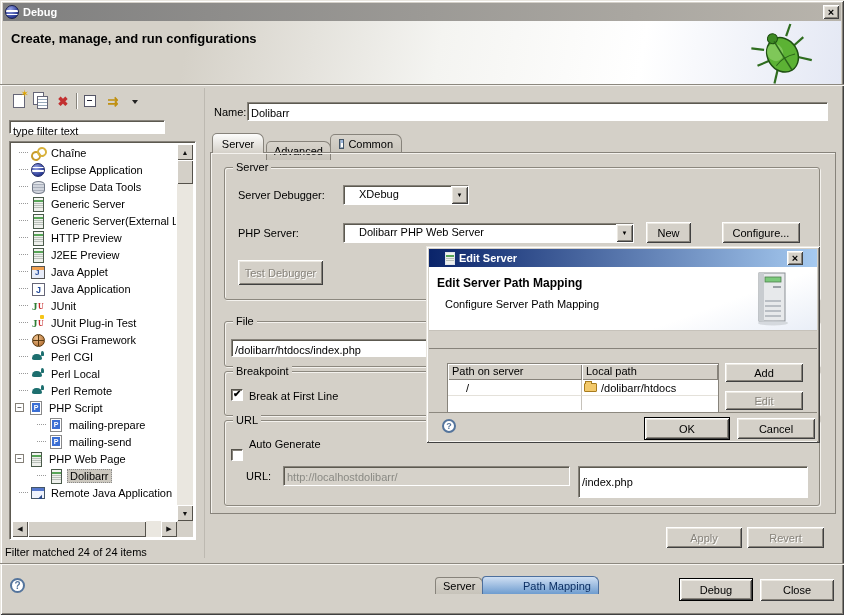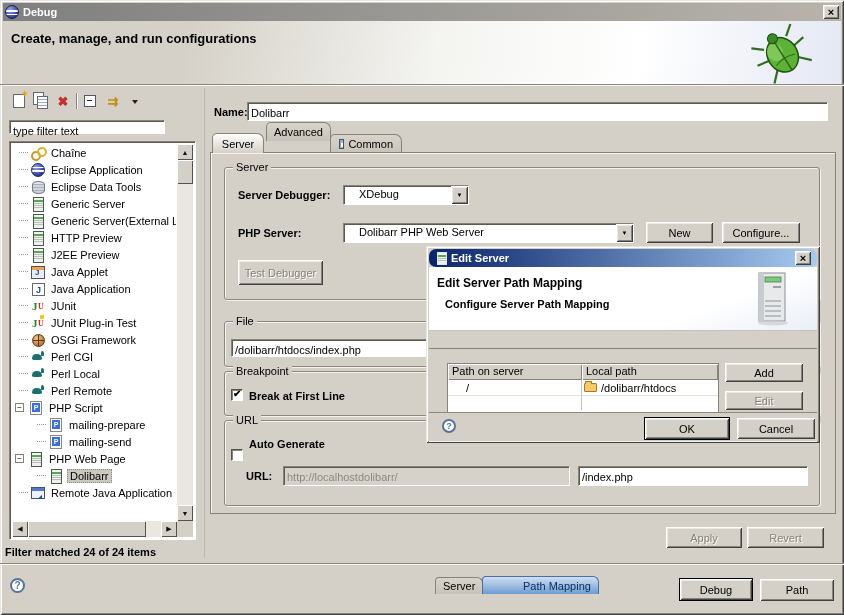--- a/index.html
+++ b/index.html
@@ -1,20 +1,20 @@
 <!DOCTYPE html>
 <html><head>
 <meta charset="utf-8">
 <style>
   html,body{margin:0;padding:0;background:#808080;}
   *{box-sizing:border-box;font-family:"Liberation Sans",sans-serif;}
   #screen{position:relative;width:844px;height:615px;background:#d4d0c8;overflow:hidden;
     box-shadow:inset 1px 1px 0 #e9e6df,inset -1px -1px 0 #404040,inset 2px 2px 0 #fff,inset -2px -2px 0 #87837b;}
   .abs{position:absolute;}
-  .txt{font-size:11px;color:#000;white-space:nowrap;font-weight:bold;}
+  .txt{font-size:11px;color:#000;white-space:nowrap;}
   .bold{font-weight:bold;}
 
   
   .raised{background:#d4d0c8;box-shadow:inset 1px 1px 0 #fff,inset -1px -1px 0 #404040,inset 2px 2px 0 #ece9e2,inset -2px -2px 0 #87837b;}
   .btn{display:flex;align-items:center;justify-content:center;font-size:11px;color:#000;cursor:default;}
   .btn.default{border:1px solid #000;}
   .btn.disabled{color:#87837b;text-shadow:1px 1px 0 #fff;}
   .sunken{background:#fff;border:1px solid #87837b;border-right-color:#fff;border-bottom-color:#fff;box-shadow:inset 1px 1px 0 #5c5950;}
   .field{font-size:11px;color:#000;border:none;outline:none;padding:1px 3px;width:100%;height:100%;background:transparent;}
   .group{border:1px solid #8c887f;border-radius:3px;box-shadow:inset 1px 1px 0 #f4f2ee,1px 1px 0 #f4f2ee;}
@@ -118,21 +118,21 @@
   .checkbox{width:12px;height:12px;background:#fff;border:1px solid #55524b;border-right-color:#fff;border-bottom-color:#fff;
     box-shadow:inset 1px 1px 0 #87837b;position:relative;}
   .checkbox.checked::after{content:'✔';position:absolute;left:1px;top:-2px;font-size:10px;font-weight:bold;color:#000;}
 
   .help-circle{width:15px;height:15px;border-radius:50%;border:2px solid #54749c;color:#54749c;display:flex;align-items:center;justify-content:center;
     font-size:10px;font-weight:bold;background:#fff;}
 
   
   .dialog{left:426px;top:246px;width:394px;height:197px;background:#d4d0c8;z-index:10;
     box-shadow:inset 1px 1px 0 #e9e6df,inset -1px -1px 0 #404040,inset 2px 2px 0 #fff,inset -2px -2px 0 #87837b;}
-  .dlg-titlebar{left:3px;top:3px;width:388px;height:18px;background:linear-gradient(to right,#0a246a,#a6caf0);display:flex;align-items:center;padding:0 6px;border-radius:7px;}
+  .dlg-titlebar{left:3px;top:3px;width:388px;height:18px;background:linear-gradient(to right,#0a246a,#a6caf0);display:flex;align-items:center;padding:0 14px;}
   .mini-server{width:10px;height:13px;border:1px solid #dfe4ea;margin-left:2px;
     background:linear-gradient(#f2f4f0 0 2px,#57a557 2px 4px,#eef0ec 4px 5px,#b9c0b9 5px 6px,#eef0ec 6px 7px,#b9c0b9 7px 8px,#eef0ec 8px);}
   .dlg-header{left:3px;top:21px;width:388px;height:64px;background:linear-gradient(160deg,#fff 70%,#e9eef7);border-bottom:1px solid #c6c2ba;}
   .table{background:#fff;border:1px solid #87837b;}
   .th{background:#d4d0c8;box-shadow:inset 1px 1px 0 #fff,inset -1px -1px 0 #87837b;font-size:11px;padding:1px 4px;height:16px;}
   .td{font-size:11px;height:15px;display:flex;align-items:center;}
   .folder-icon{width:13px;height:9px;background:#f3c96a;border:1px solid #a87c1e;border-radius:1px;position:relative;margin:0 4px 0 2px;flex:none;}
   .folder-icon::before{content:'';position:absolute;left:0;top:-3px;width:5px;height:2px;background:#f3c96a;border:1px solid #a87c1e;border-bottom:none;}
 </style>
 </head>
@@ -307,42 +307,42 @@
   <div class="abs txt" style="left:5px;top:546px;" data-name="filter-status">Filter matched 24 of 24 items</div>
 
   <div class="abs" style="left:204px;top:88px;width:2px;height:470px;border-left:1px solid #bdb9b1;" data-name="panel-splitter"></div>
 
   <div class="abs txt" style="left:214px;top:106px;" data-name="name-label">Name:</div>
   <div class="abs sunken" style="left:247px;top:102px;width:581px;height:19px;" data-name="name-field-box">
     <input class="field" data-name="name-field" value="Dolibarr" style="">
   </div>
 
   <div class="tab active" style="left:212px;top:133px;width:52px;" data-name="tab-server">Server</div>
-  <div class="tab" style="left:266px;top:122px;width:65px;" data-name="tab-advanced">Advanced</div>
+  <div class="tab" style="left:266px;top:141px;width:65px;" data-name="tab-advanced">Advanced</div>
   <div class="tab" style="left:330px;top:134px;width:72px;" data-name="tab-common">
     <span class="common-tab-icon" data-name="common-tab-icon"></span>
     <span data-name="tab-common-label">Common</span>
   </div>
 
   <div class="abs" style="left:210px;top:152px;width:626px;height:362px;border:1px solid #87837b;box-shadow:inset 1px 1px 0 #f4f2ee;" data-name="tab-content"></div>
 
   <div class="abs group" style="left:224px;top:167px;width:596px;height:133px;" data-name="server-group">
     <span class="legend" data-name="server-group-title">Server</span>
   </div>
   <div class="abs txt" style="left:238px;top:189px;" data-name="server-debugger-label">Server Debugger:</div>
   <div class="abs sunken combo" style="left:343px;top:185px;width:126px;height:20px;" data-name="server-debugger-combo">
     <span class="val" data-name="server-debugger-value">XDebug</span>
     <span class="combo-btn raised" data-name="combo-dropdown-icon">▼</span>
   </div>
   <div class="abs txt" style="left:238px;top:227px;" data-name="php-server-label">PHP Server:</div>
   <div class="abs sunken combo" style="left:343px;top:223px;width:291px;height:20px;" data-name="php-server-combo">
     <span class="val" data-name="php-server-value">Dolibarr PHP Web Server</span>
     <span class="combo-btn raised" data-name="combo-dropdown-icon">▼</span>
   </div>
-  <div class="abs raised btn" style="left:646px;top:222px;width:67px;height:21px;" data-name="new-server-button">New</div>
+  <div class="abs raised btn" style="left:646px;top:222px;width:45px;height:21px;" data-name="new-server-button">New</div>
   <div class="abs raised btn" style="left:722px;top:222px;width:78px;height:21px;" data-name="configure-button">Configure...</div>
   <div class="abs raised btn disabled" style="left:238px;top:260px;width:85px;height:25px;" data-name="test-debugger-button">Test Debugger</div>
 
   <div class="abs group" style="left:224px;top:321px;width:596px;height:46px;" data-name="file-group">
     <span class="legend" data-name="file-group-title">File</span>
   </div>
   <div class="abs sunken" style="left:231px;top:339px;width:582px;height:18px;" data-name="file-field-box">
     <input class="field" data-name="file-field" value="/dolibarr/htdocs/index.php" style="">
   </div>
 
@@ -354,31 +354,31 @@
 
   <div class="abs group" style="left:224px;top:420px;width:596px;height:86px;" data-name="url-group">
     <span class="legend" data-name="url-group-title">URL</span>
   </div>
   <div class="abs checkbox" style="left:231px;top:437px;" data-name="auto-generate-checkbox"></div>
   <div class="abs txt" style="left:249px;top:438px;" data-name="auto-generate-label">Auto Generate</div>
   <div class="abs txt" style="left:246px;top:470px;" data-name="url-label">URL:</div>
   <div class="abs sunken" style="left:283px;top:466px;width:287px;height:20px;background:#d6d2ca;" data-name="url-base-field-box">
     <input class="field" style="color: rgb(138, 138, 132);" data-name="url-base-field" value="http://localhostdolibarr/">
   </div>
-  <div class="abs sunken" style="left:578px;top:466px;width:230px;height:20px;" data-name="url-path-field-box">
+  <div class="abs sunken" style="left:578px;top:466px;width:230px;height:32px;" data-name="url-path-field-box">
     <input class="field" data-name="url-path-field" value="/index.php" style="">
   </div>
 
   <div class="abs raised btn disabled" style="left:666px;top:527px;width:76px;height:21px;" data-name="apply-button">Apply</div>
   <div class="abs raised btn disabled" style="left:747px;top:527px;width:77px;height:21px;" data-name="revert-button">Revert</div>
 
   <div class="abs etched-h" style="left:0;top:563px;width:844px;height:2px;" data-name="footer-separator"></div>
   <div class="abs help-circle" style="left:10px;top:578px;" data-name="help-icon">?</div>
   <div class="abs raised btn default" style="left:679px;top:578px;width:74px;height:23px;" data-name="debug-button">Debug</div>
-  <div class="abs raised btn" style="left:760px;top:579px;width:74px;height:22px;" data-name="close-button">Path</div>
+  <div class="abs raised btn" style="left:760px;top:579px;width:74px;height:22px;" data-name="close-button">Close</div>
 
   <div class="abs dialog" data-name="edit-server-dialog">
     <div class="abs dlg-titlebar" data-name="edit-server-titlebar">
       <span class="mini-server" data-name="server-icon"></span>
       <span class="titlebar-text" data-name="edit-server-title">Edit Server</span>
       <div class="close-btn raised btn" data-name="close-icon">×</div>
     </div>
     <div class="abs dlg-header" data-name="edit-server-header">
       <div class="abs txt bold" style="left:8px;top:9px;font-size:12px;" data-name="edit-server-heading">Edit Server Path Mapping</div>
       <div class="abs txt" style="left:16px;top:31px;" data-name="edit-server-subheading">Configure Server Path Mapping</div>

